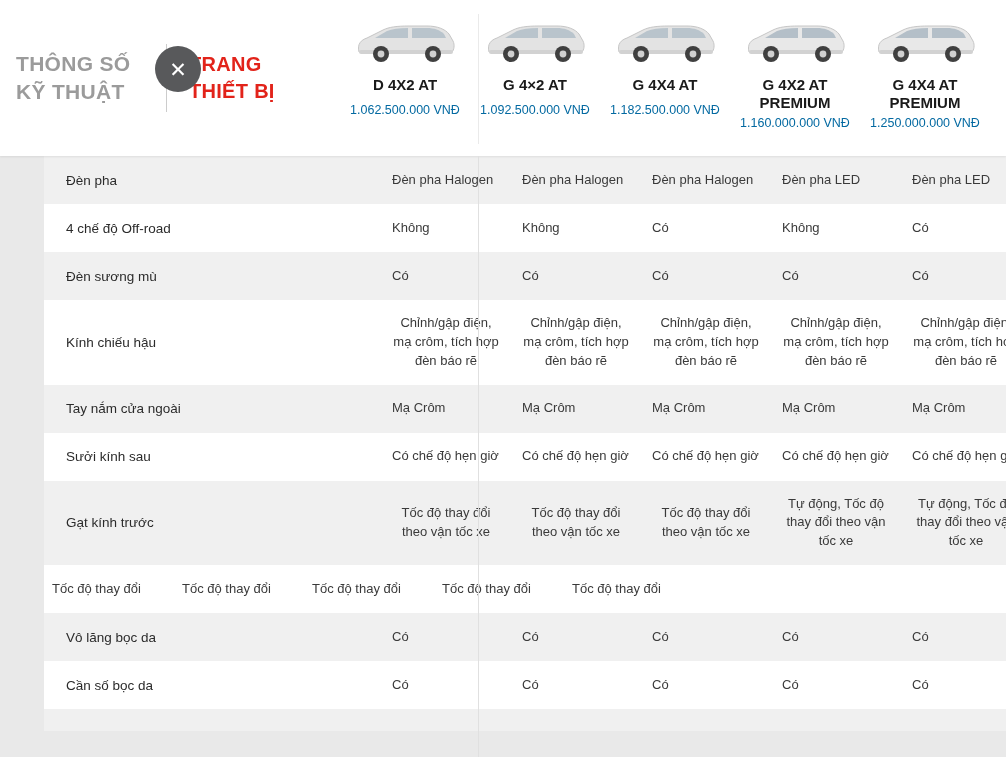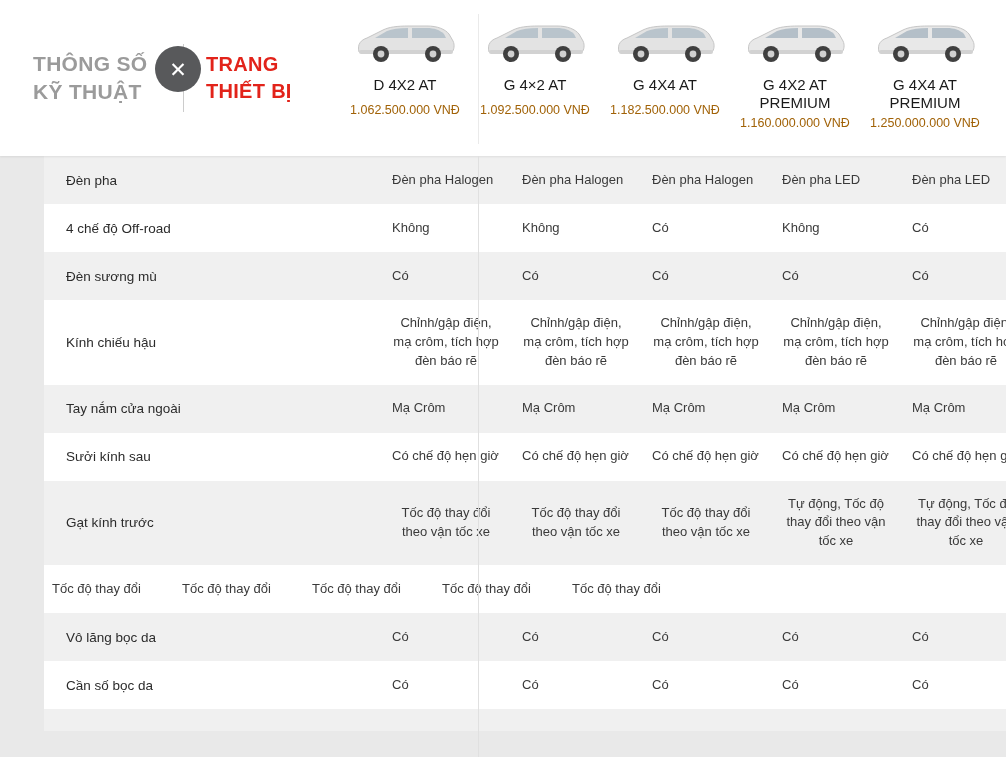--- a/index.html
+++ b/index.html
@@ -23,21 +23,21 @@
     background: #ffffff;
     display: flex;
     align-items: flex-start;
     box-shadow: 0 1px 2px rgba(0,0,0,0.08);
   }
   .header-left {
     width: 340px;
     height: 156px;
     display: flex;
     align-items: center;
-    padding-left: 33px;
+    padding-left: 16px;
   }
   .spec-title {
     color: #9b9b9b;
     font-size: 21px;
     font-weight: bold;
     line-height: 1.35;
     letter-spacing: 0.3px;
     width: 150px;
   }
   .divider-vert {
@@ -67,28 +67,28 @@
     position: relative;
   }
   .car-img {
     height: 52px;
     display: flex;
     align-items: flex-end;
     justify-content: center;
   }
   .car-name {
     font-size: 15px;
-    font-weight: normal;
+    font-weight: bold;
     color: #1a1a1a;
     margin-top: 10px;
     line-height: 1.2;
   }
   .car-price {
     font-size: 12.5px;
-    color: #a16207;
+    color: #0369a1;
     margin-top: 9px;
     white-space: nowrap;
   }
   .car-col.premium .car-price { margin-top: 4px; }
 
   .close-badge {
     position: absolute;
     left: 155px;
     top: 46px;
     width: 46px;

